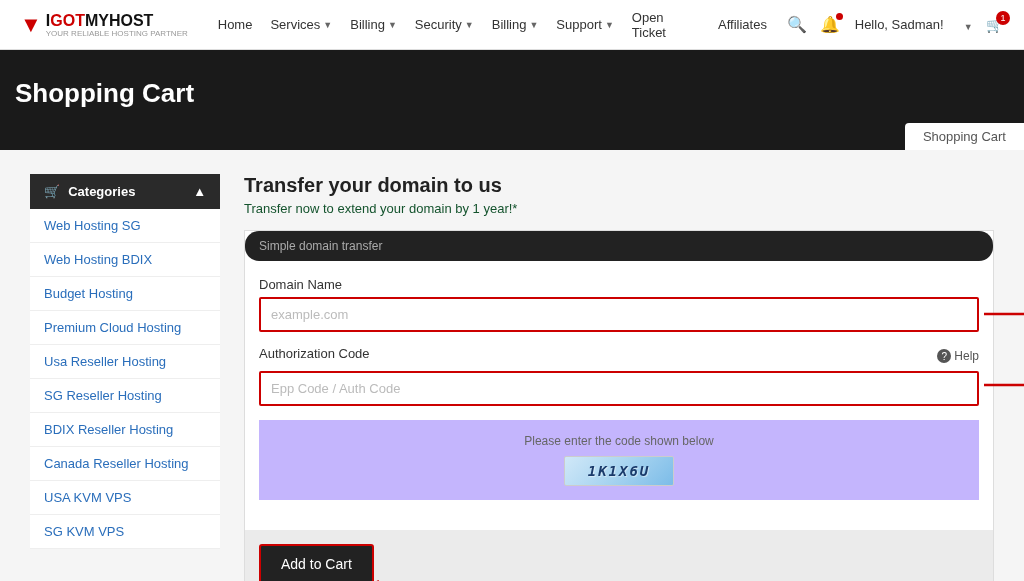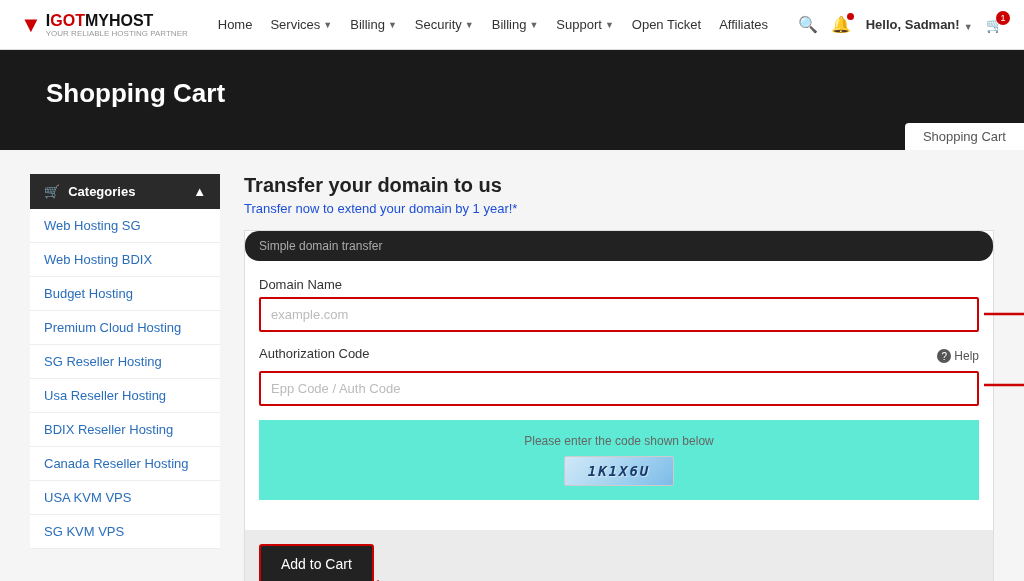--- a/index.html
+++ b/index.html
@@ -60,37 +60,37 @@
     }
     .nav-icon { font-size: 16px; color: #555; cursor: pointer; }
     .nav-bell { position: relative; }
     .nav-bell-dot {
       position: absolute;
       top: -2px; right: -2px;
       width: 7px; height: 7px;
       background: #cc0000;
       border-radius: 50%;
     }
-    .nav-user { font-size: 13px; color: #333; cursor: pointer; display: flex; align-items: flex-end; gap: 4px; font-weight: bold; }
+    .nav-user { font-size: 13px; color: #333; cursor: pointer; display: flex; align-items: flex-end; gap: 20px; }
     .nav-cart { position: relative; cursor: pointer; }
     .nav-cart-badge {
       position: absolute;
       top: -6px; right: -6px;
       background: #cc0000;
       color: #fff;
       font-size: 9px;
       border-radius: 50%;
       width: 14px; height: 14px;
       display: flex; align-items: center; justify-content: center;
     }
 
     
     .header-banner {
       background: #1a1a1a;
-      padding: 28px 30px 0 46px;
+      padding: 28px 30px 0 15px;
       position: relative;
       height: 100px;
     }
     .header-banner h1 {
       color: #fff;
       font-size: 26px;
       font-weight: bold;
     }
     .breadcrumb-strip {
       position: absolute;
@@ -143,21 +143,21 @@
       flex: 1;
     }
     .transfer-title {
       font-size: 20px;
       font-weight: bold;
       color: #222;
       margin-bottom: 4px;
     }
     .transfer-subtitle {
       font-size: 13px;
-      color: #1d4ed8;
+      color: #14532d;
       margin-bottom: 14px;
     }
     .transfer-box {
       background: #fff;
       border: 1px solid #ddd;
     }
     .transfer-box-header {
       background: #222;
       color: #aaa;
       font-size: 12px;
@@ -206,21 +206,21 @@
       border: 2px solid #cc0000;
       border-radius: 2px;
       font-size: 13px;
       color: #999;
       outline: none;
     }
     .form-input::placeholder { color: #bbb; }
 
     
     .captcha-wrapper {
-      background: #5eead4;
+      background: #c4b5fd;
       padding: 14px;
       display: flex;
       flex-direction: column;
       align-items: center;
       gap: 8px;
       margin-bottom: 14px;
     }
     .captcha-label {
       font-size: 12px;
       color: #666;
@@ -347,22 +347,22 @@
       <div class="sidebar-header-left">
         <span class="sidebar-header-icon">🛒</span>
         <span>Categories</span>
       </div>
       <span>▲</span>
     </div>
     <div class="sidebar-item">Web Hosting SG</div>
     <div class="sidebar-item">Web Hosting BDIX</div>
     <div class="sidebar-item">Budget Hosting</div>
     <div class="sidebar-item">Premium Cloud Hosting</div>
+    <div class="sidebar-item">Usa Reseller Hosting</div>
     <div class="sidebar-item">SG Reseller Hosting</div>
-    <div class="sidebar-item">Usa Reseller Hosting</div>
     <div class="sidebar-item">BDIX Reseller Hosting</div>
     <div class="sidebar-item">Canada Reseller Hosting</div>
     <div class="sidebar-item">USA KVM VPS</div>
     <div class="sidebar-item">SG KVM VPS</div>
 
   </div>
 
   <div class="main-panel panel-with-arrows">
     <div class="transfer-title">Transfer your domain to us</div>
     <div class="transfer-subtitle">Transfer now to extend your domain by 1 year!*</div>

